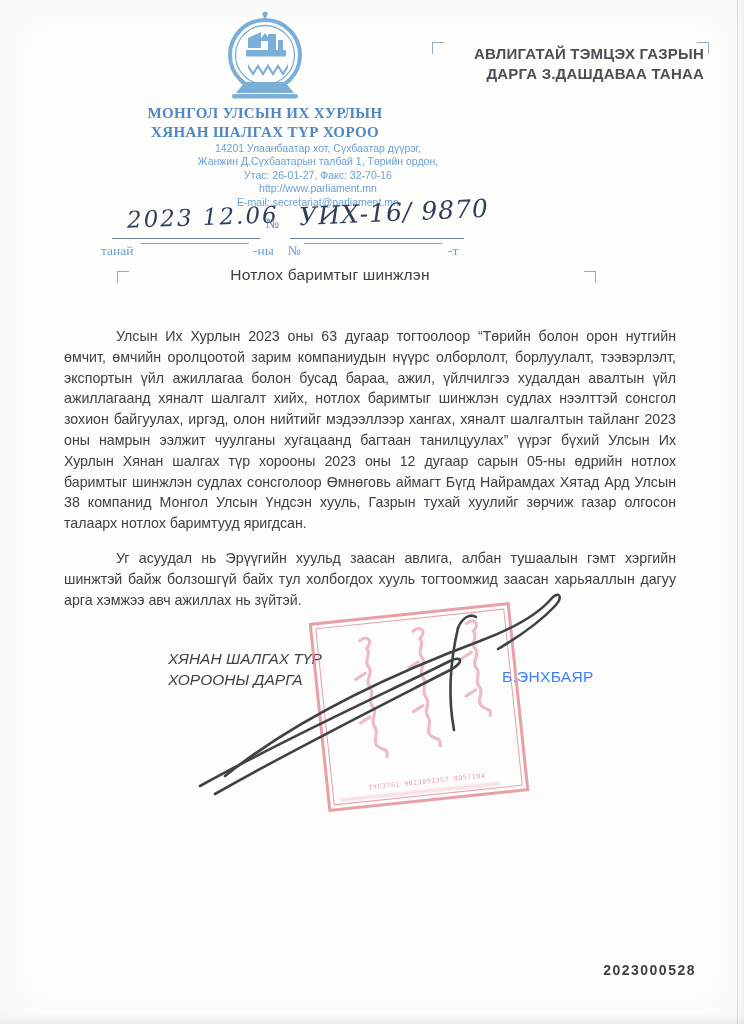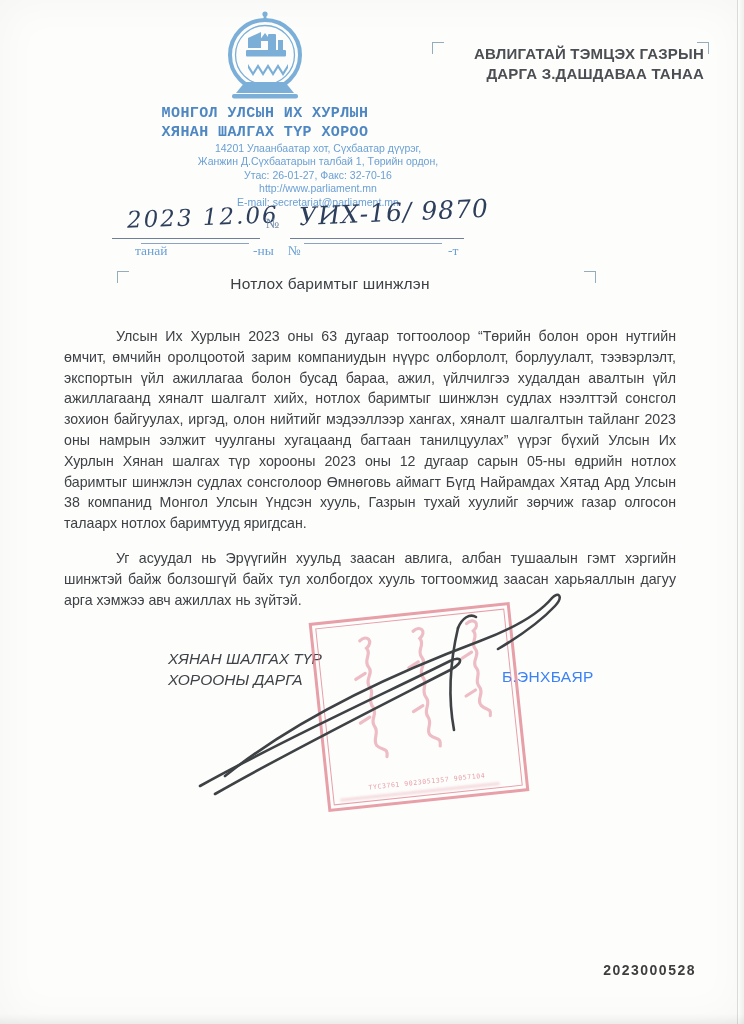--- a/index.html
+++ b/index.html
@@ -19,21 +19,21 @@
   }
   .scan-bottom-fade {
     position:absolute; left:0; bottom:0; width:100%; height:10px;
     background:linear-gradient(to bottom, rgba(0,0,0,0), rgba(0,0,0,0.05));
   }
 
   
   .emblem { position:absolute; left:204px; top:8px; width:122px; height:98px; }
   .org-name {
     position:absolute; left:90px; top:104px; width:350px; text-align:center;
-    font-family:Liberation Mono, monospace; font-weight:bold;
+    font-family:Liberation Serif, serif; font-weight:bold;
     font-size:15px; line-height:19px; letter-spacing:0.4px;
     color:var(--header_blue);
   }
   .address {
     position:absolute; left:118px; top:142px; width:400px; text-align:center;
     font-size:10.5px; line-height:13.4px; color:var(--address_blue);
   }
   .recipient {
     position:absolute; left:428px; top:44px; width:276px; text-align:right;
     font-size:15px; font-weight:bold; line-height:20px; letter-spacing:0.2px;
@@ -49,30 +49,30 @@
     color:var(--handwriting_ink);
   }
   .ref-date { position:absolute; left:127px; top:204px; font-size:23px; letter-spacing:2px; transform:rotate(-2deg); }
   .ref-underline1 { position:absolute; left:112px; top:238px; width:148px; border-bottom:1.6px solid #6f7f97; }
   .ref-no-label { position:absolute; left:266px; top:216px; font-family:"Liberation Serif", serif; font-size:14px; color:#6e88a8; }
   .ref-underline2 { position:absolute; left:290px; top:238px; width:174px; border-bottom:1.6px solid #6f7f97; }
   .ref-number { position:absolute; left:299px; top:198px; font-size:25px; letter-spacing:1px; transform:rotate(-2.5deg); }
 
   .your-ref { position:absolute; top:243px; left:0; width:744px; font-family:"Liberation Serif", serif; font-size:13.5px; color:var(--address_blue); }
   .your-ref span { position:absolute; top:0; }
-  .yr-prefix { left:101px;margin-left:34px; }
+  .yr-prefix { left:101px; }
   .yr-line1 { position:absolute; left:141px; top:15px; width:108px; border-bottom:1.3px solid #8aa3c4; }
   .yr-mid { left:253px; }
   .yr-no { left:288px; }
   .yr-line2 { position:absolute; left:304px; top:15px; width:138px; border-bottom:1.3px solid #8aa3c4; }
   .yr-suffix { left:448px; }
 
   
   .subject {
-    position:absolute; left:165px; top:273px; width:330px; text-align:center;
+    position:absolute; left:165px; top:264px; width:330px; text-align:center;
     font-size:15.5px; line-height:22px; color:#3d4146; letter-spacing:0.2px;
   }
 
   
   .body-text {
     position:absolute; left:64px; top:326px; width:628px;
     font-size:14.2px; line-height:20.8px; text-align:justify;
     color:var(--body_text);
   }
   .body-text p { margin:0 16px 14px 0; text-indent:52px; }

